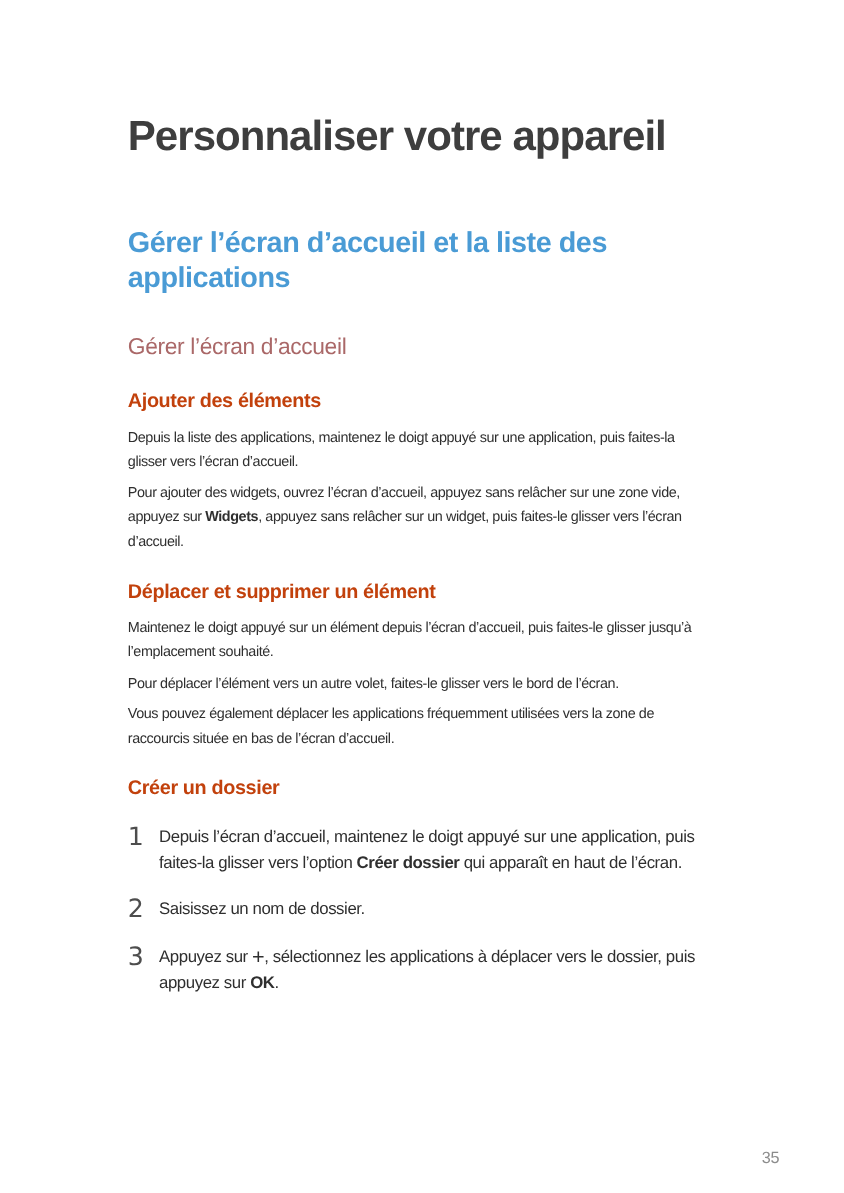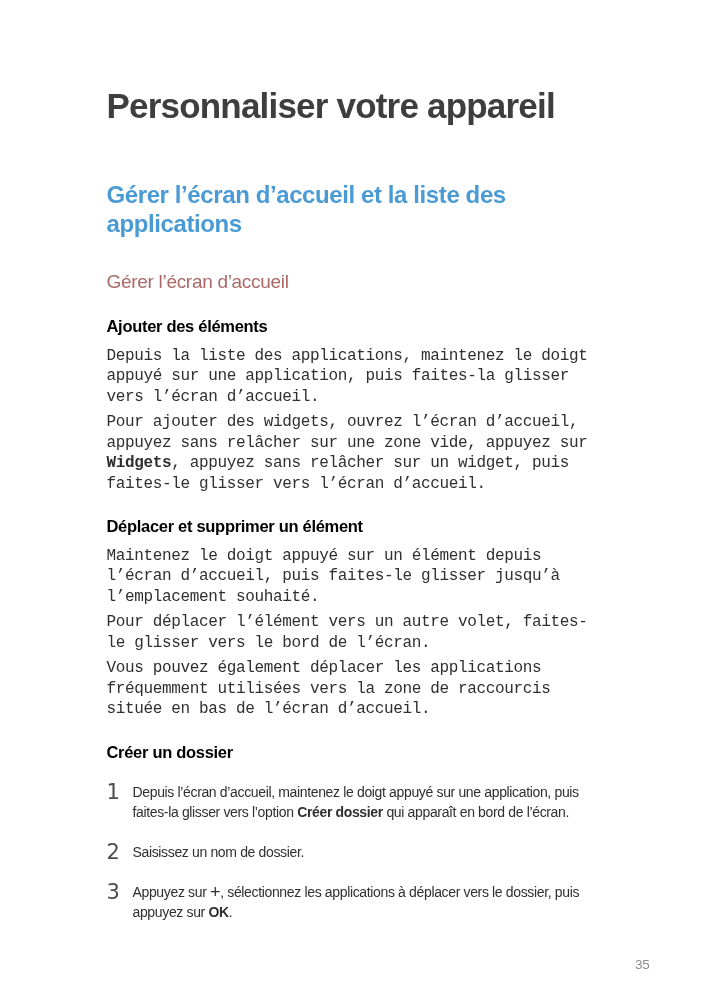--- a/index.html
+++ b/index.html
@@ -10,21 +10,21 @@
     --page-number-color: #8c8c8c;
   }
   * { margin: 0; padding: 0; box-sizing: border-box; }
   html, body { background: #ffffff; }
   .page {
     position: relative;
     width: 596px;
     height: 994px;
     margin: 0 auto;
     background: #ffffff;
-    padding: 0 53px;
+    padding: 8px 53px;
     font-family: "Liberation Sans", sans-serif;
     color: var(--body-color, #2f2f2f);
     overflow: hidden;
   }
   h1.doc-title {
     margin-top: 84px;
     font-size: 35px;
     line-height: 1.25;
     font-weight: 700;
     letter-spacing: -0.8px;
@@ -45,29 +45,28 @@
     font-weight: 400;
     letter-spacing: -0.3px;
     color: var(--section-heading, #aa6868);
   }
   h4.subsection-heading {
     margin-top: 22px;
     font-size: 16.5px;
     line-height: 1.25;
     font-weight: 700;
     letter-spacing: -0.3px;
-    color: #000000;
+    color: #c2410c;
   }
   p.body-text {
     margin-top: 9px;
-    font-size: 16px;
+    font-size: 12px;
     line-height: 20.5px;
     letter-spacing: -0.35px;
     color: var(--body-color, #2f2f2f);
-    font-family: Liberation Mono, monospace;
   }
   p.body-text + p.body-text { margin-top: 5px; }
   .bold { font-weight: 700; }
   ol.steps {
     list-style: none;
     margin-top: 16px;
   }
   ol.steps li.step {
     display: flex;
     align-items: flex-start;
@@ -126,21 +125,21 @@
   <h4 class="subsection-heading">Déplacer et supprimer un élément</h4>
   <p class="body-text"><span>Maintenez le doigt appuyé sur un élément depuis l’écran d’accueil, puis faites-le glisser jusqu’à l’emplacement souhaité.</span></p>
   <p class="body-text"><span>Pour déplacer l’élément vers un autre volet, faites-le glisser vers le bord de l’écran.</span></p>
   <p class="body-text"><span>Vous pouvez également déplacer les applications fréquemment utilisées vers la zone de raccourcis située en bas de l’écran d’accueil.</span></p>
 
   <h4 class="subsection-heading">Créer un dossier</h4>
 
   <ol class="steps">
     <li class="step">
       <span class="step-number">1</span>
-      <span class="step-body"><span>Depuis l’écran d’accueil, maintenez le doigt appuyé sur une application, puis faites-la glisser vers l’option </span><span class="bold">Créer dossier</span><span> qui apparaît en bord de l’écran.</span></span>
+      <span class="step-body"><span>Depuis l’écran d’accueil, maintenez le doigt appuyé sur une application, puis faites-la glisser vers l’option </span><span class="bold">Créer dossier</span><span> qui apparaît en haut de l’écran.</span></span>
     </li>
     <li class="step">
       <span class="step-number">2</span>
       <span class="step-body"><span>Saisissez un nom de dossier.</span></span>
     </li>
     <li class="step">
       <span class="step-number">3</span>
       <span class="step-body"><span>Appuyez sur </span><span class="plus-glyph">+</span><span>, sélectionnez les applications à déplacer vers le dossier, puis appuyez sur </span><span class="bold">OK</span><span>.</span></span>
     </li>
   </ol>

